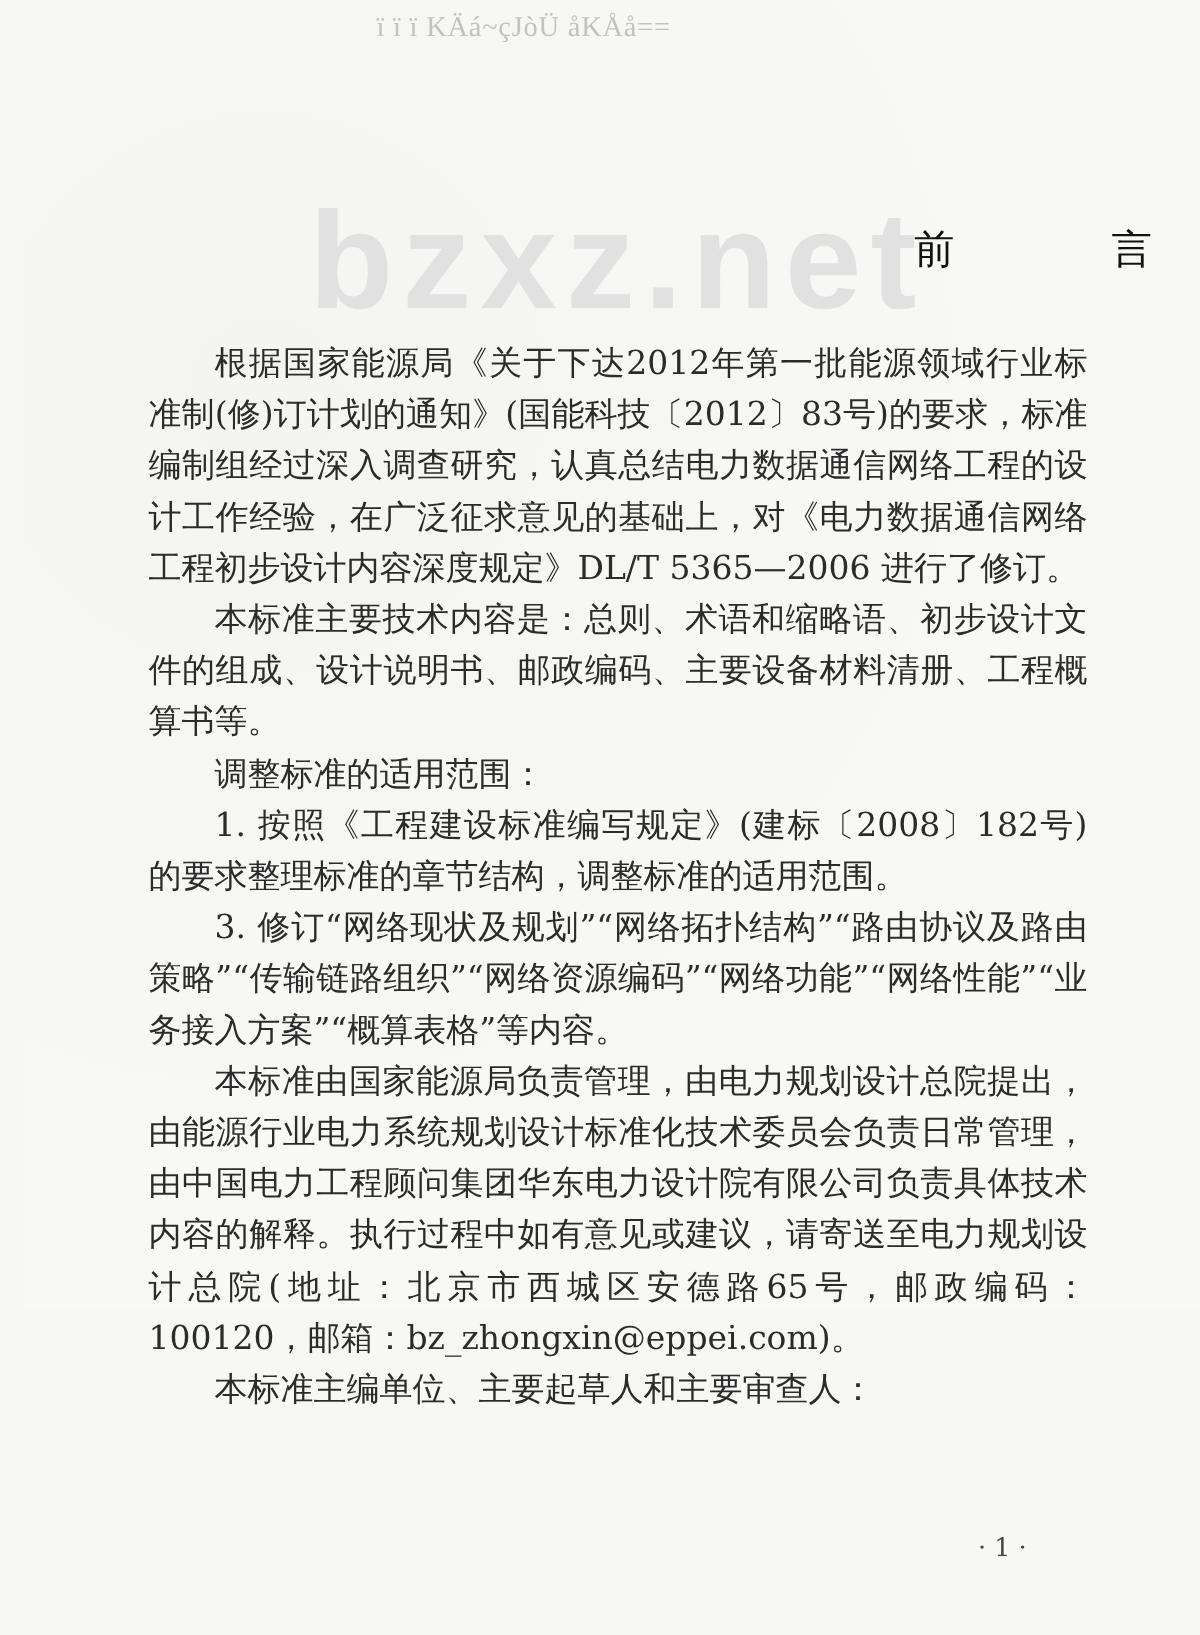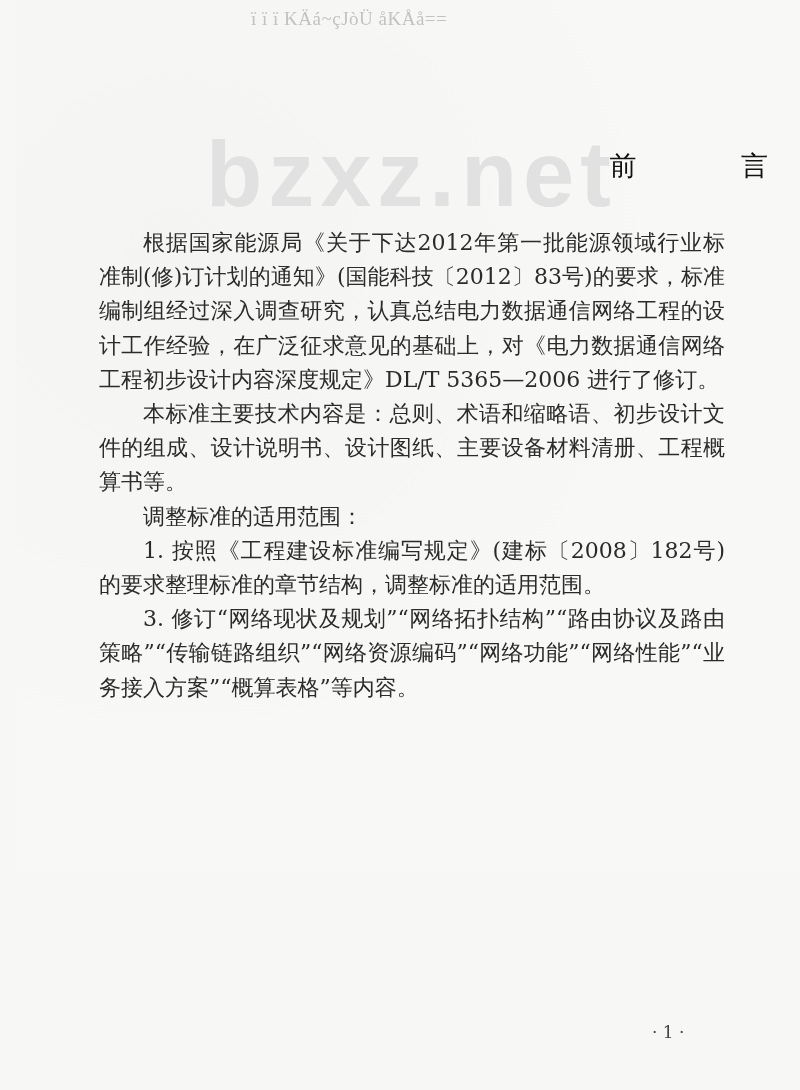--- a/index.html
+++ b/index.html
@@ -50,20 +50,22 @@
 </head>
 <body>
 
 <div class="page">
   <div class="garbled-header">ï ï ï KÄá~çJòÜ åKÅå==</div>
   <div class="watermark">bzxz.net</div>
   <div class="title">前 言</div>
 
   <div class="body-text">
     <p class="para">根据国家能源局《关于下达2012年第一批能源领域行业标准制(修)订计划的通知》(国能科技〔2012〕83号)的要求，标准编制组经过深入调查研究，认真总结电力数据通信网络工程的设计工作经验，在广泛征求意见的基础上，对《电力数据通信网络工程初步设计内容深度规定》DL/T 5365—2006 进行了修订。</p>
-    <p class="para">本标准主要技术内容是：总则、术语和缩略语、初步设计文件的组成、设计说明书、设计图纸、主要设备材料清册、工程概算书等。</p>
+    <p class="para">本标准主要技术内容是：总则、术语和缩略语、初步设计文件的组成、设计说明书、邮政编码、主要设备材料清册、工程概算书等。</p>
     <p class="para">调整标准的适用范围：</p>
     <p class="para">1. 按照《工程建设标准编写规定》(建标〔2008〕182号)的要求整理标准的章节结构，调整标准的适用范围。</p>
     <p class="para">3. 修订“网络现状及规划”“网络拓扑结构”“路由协议及路由策略”“传输链路组织”“网络资源编码”“网络功能”“网络性能”“业务接入方案”“概算表格”等内容。</p>
+    <p class="para">本标准由国家能源局负责管理，由电力规划设计总院提出，由能源行业电力系统规划设计标准化技术委员会负责日常管理，由中国电力工程顾问集团华东电力设计院有限公司负责具体技术内容的解释。执行过程中如有意见或建议，请寄送至电力规划设计总院(地址：北京市西城区安德路65号，邮政编码：100120，邮箱：bz_zhongxin@eppei.com)。</p>
+    <p class="para">本标准主编单位、主要起草人和主要审查人：</p>
   </div>
 
   <div class="page-number">· 1 ·</div>
 </div>
 
 </body></html>

